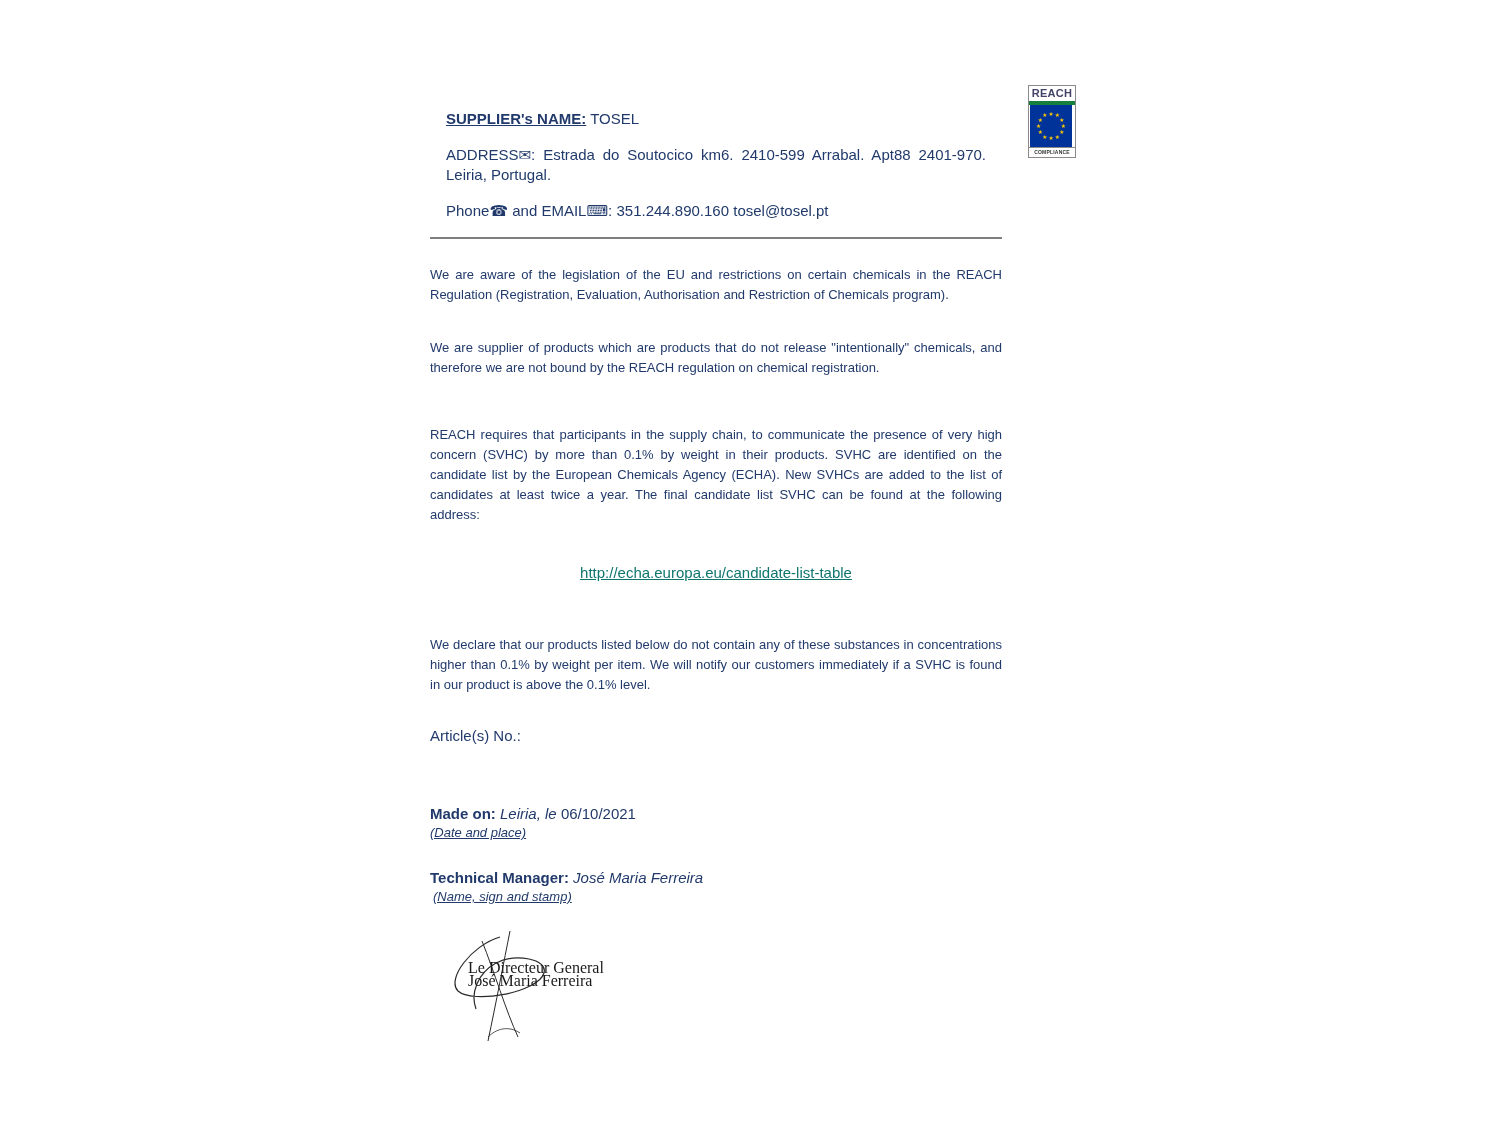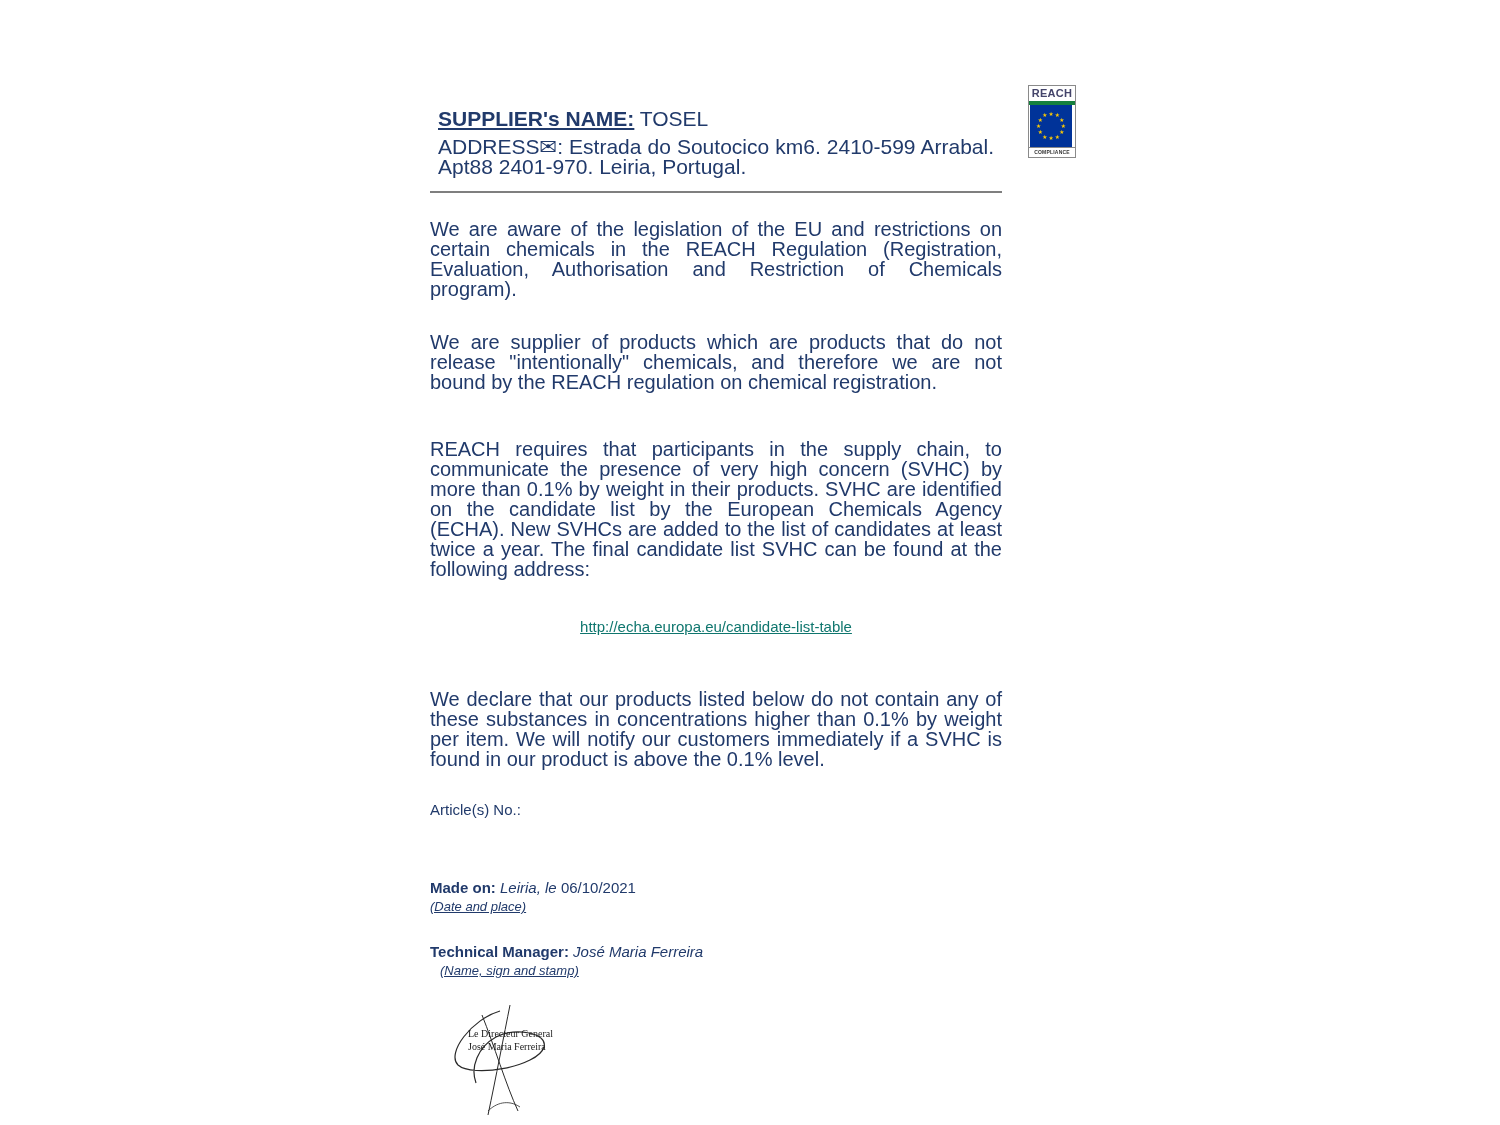--- a/index.html
+++ b/index.html
@@ -30,38 +30,38 @@
     text-align: center;
     font-size: 22px;
     font-weight: bold;
     line-height: 32px;
     color: #1f4096;
   }
   .title .t1 { text-decoration: underline; }
 
   .supplier { margin-top: 24px; }
   .sline {
-    margin: 8px;
-    font-size: 21px;
+    margin: 16px;
+    font-size: 15px;
     line-height: 20px;
   }
   .sline.just { text-align: justify; }
   .bold-u { font-weight: bold; text-decoration: underline; }
   .glyph { font-family: "DejaVu Sans", sans-serif; }
 
   .rule {
     margin: 14px 0 0 0;
     border: none;
     border-top: 2px solid #7f7f7f;
     height: 0;
   }
 
   .para {
     margin: 0;
-    font-size: 20px;
+    font-size: 13px;
     line-height: 20px;
     text-align: justify;
   }
   .p1 { margin-top: 26px; }
   .p2 { margin-top: 33px; }
   .p3 { margin-top: 47px; }
   .p4 { margin-top: 52px; }
 
   .link-line {
     margin: 38px 0 0 0;
@@ -91,37 +91,37 @@
   .bold { font-weight: bold; }
   .italic { font-style: italic; text-align: right; }
 
   .note {
     margin: 2px 0 0 0;
     font-size: 13px;
     font-style: italic;
     line-height: 14px;
     text-decoration: underline;
   }
-  .note2 { margin-left: 10px; }
+  .note2 { margin-left: 3px; }
 
   
   .sig {
     position: relative;
     margin-top: 25px;
     margin-left: 8px;
     width: 140px;
     height: 115px;
   }
   .sig svg { position: absolute; left: 0; top: 0; }
   .sig-text {
     position: absolute;
     left: 30px;
-    top: 24px;
+    top: 32px;
     font-family: "Liberation Serif", "DejaVu Serif", serif;
-    font-size: 10px;
+    font-size: 16px;
     line-height: 13px;
     color: #1a1a1a;
     white-space: nowrap;
   }
 
   
   .reach-logo {
     position: absolute;
     left: 1028px;
     top: 85px;
@@ -174,20 +174,21 @@
     </svg>
     <div class="logo-compliance">COMPLIANCE</div>
   </div>
 
   <div class="doc-col">
 
 
     <div class="supplier">
       <p class="sline"><span class="bold-u">SUPPLIER's NAME:</span> <span>TOSEL</span></p>
       <p class="sline just"><span>ADDRESS</span><span class="glyph">✉</span><span>: Estrada do Soutocico km6. 2410-599 Arrabal. Apt88 2401-970. Leiria, Portugal.</span></p>
+      <p class="sline"><span>Phone</span><span class="glyph">☎</span><span> and EMAIL</span><span class="glyph">⌨</span><span>: 351.244.890.160 tosel@tosel.pt</span></p>
     </div>
 
     <hr class="rule">
 
     <p class="para p1">We are aware of the legislation of the EU and restrictions on certain chemicals in the REACH Regulation (Registration, Evaluation, Authorisation and Restriction of Chemicals program).</p>
     <p class="para p2">We are supplier of products which are products that do not release "intentionally" chemicals, and therefore we are not bound by the REACH regulation on chemical registration.</p>
     <p class="para p3">REACH requires that participants in the supply chain, to communicate the presence of very high concern (SVHC) by more than 0.1% by weight in their products. SVHC are identified on the candidate list by the European Chemicals Agency (ECHA). New SVHCs are added to the list of candidates at least twice a year. The final candidate list SVHC can be found at the following address:</p>
 
     <p class="link-line"><a class="doc-link">http://echa.europa.eu/candidate-list-table</a></p>
 

